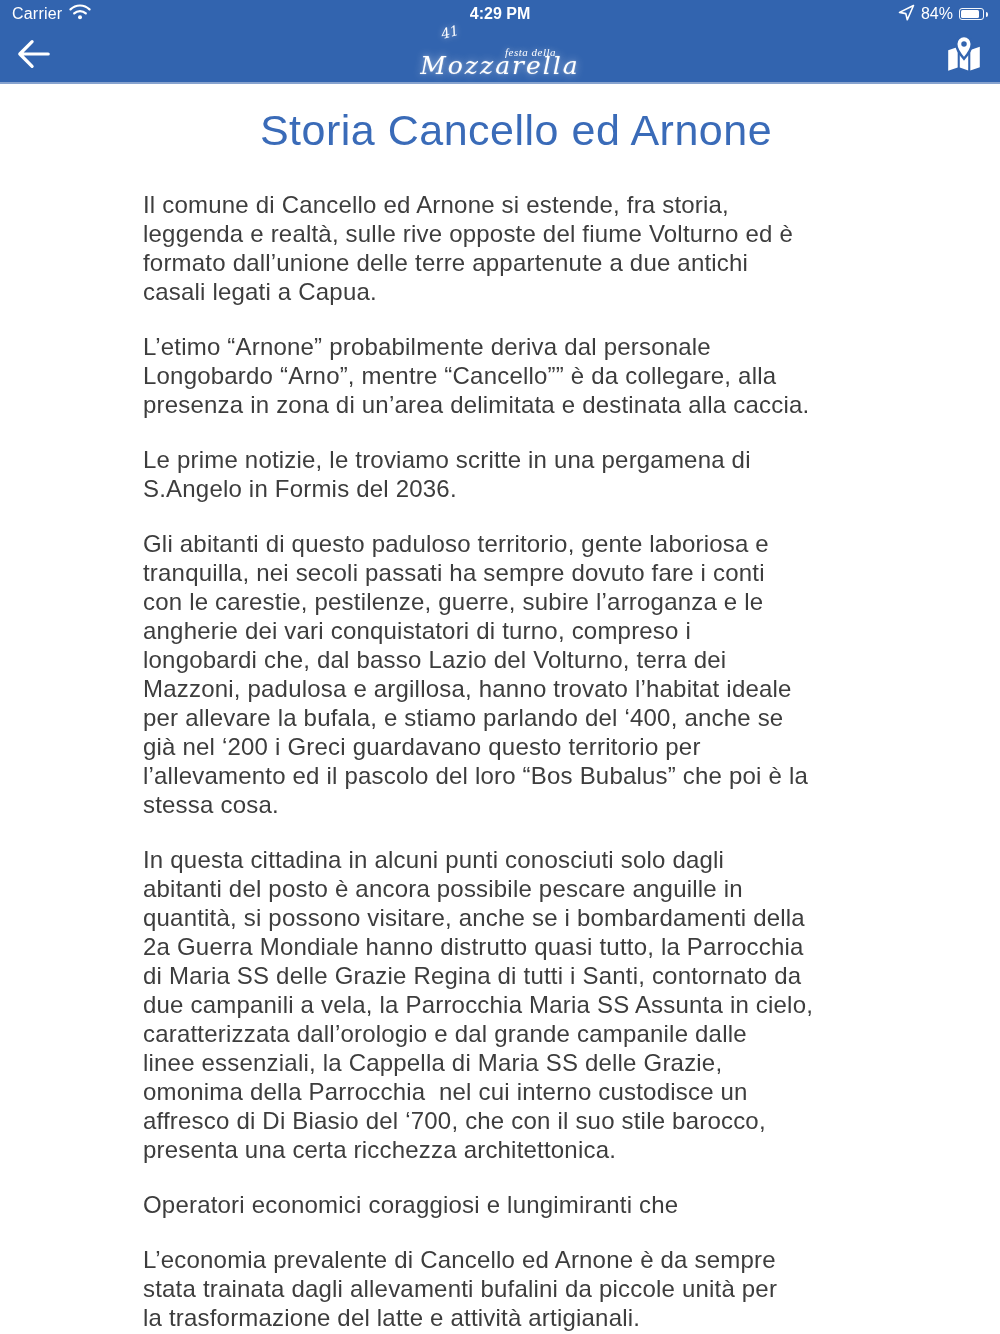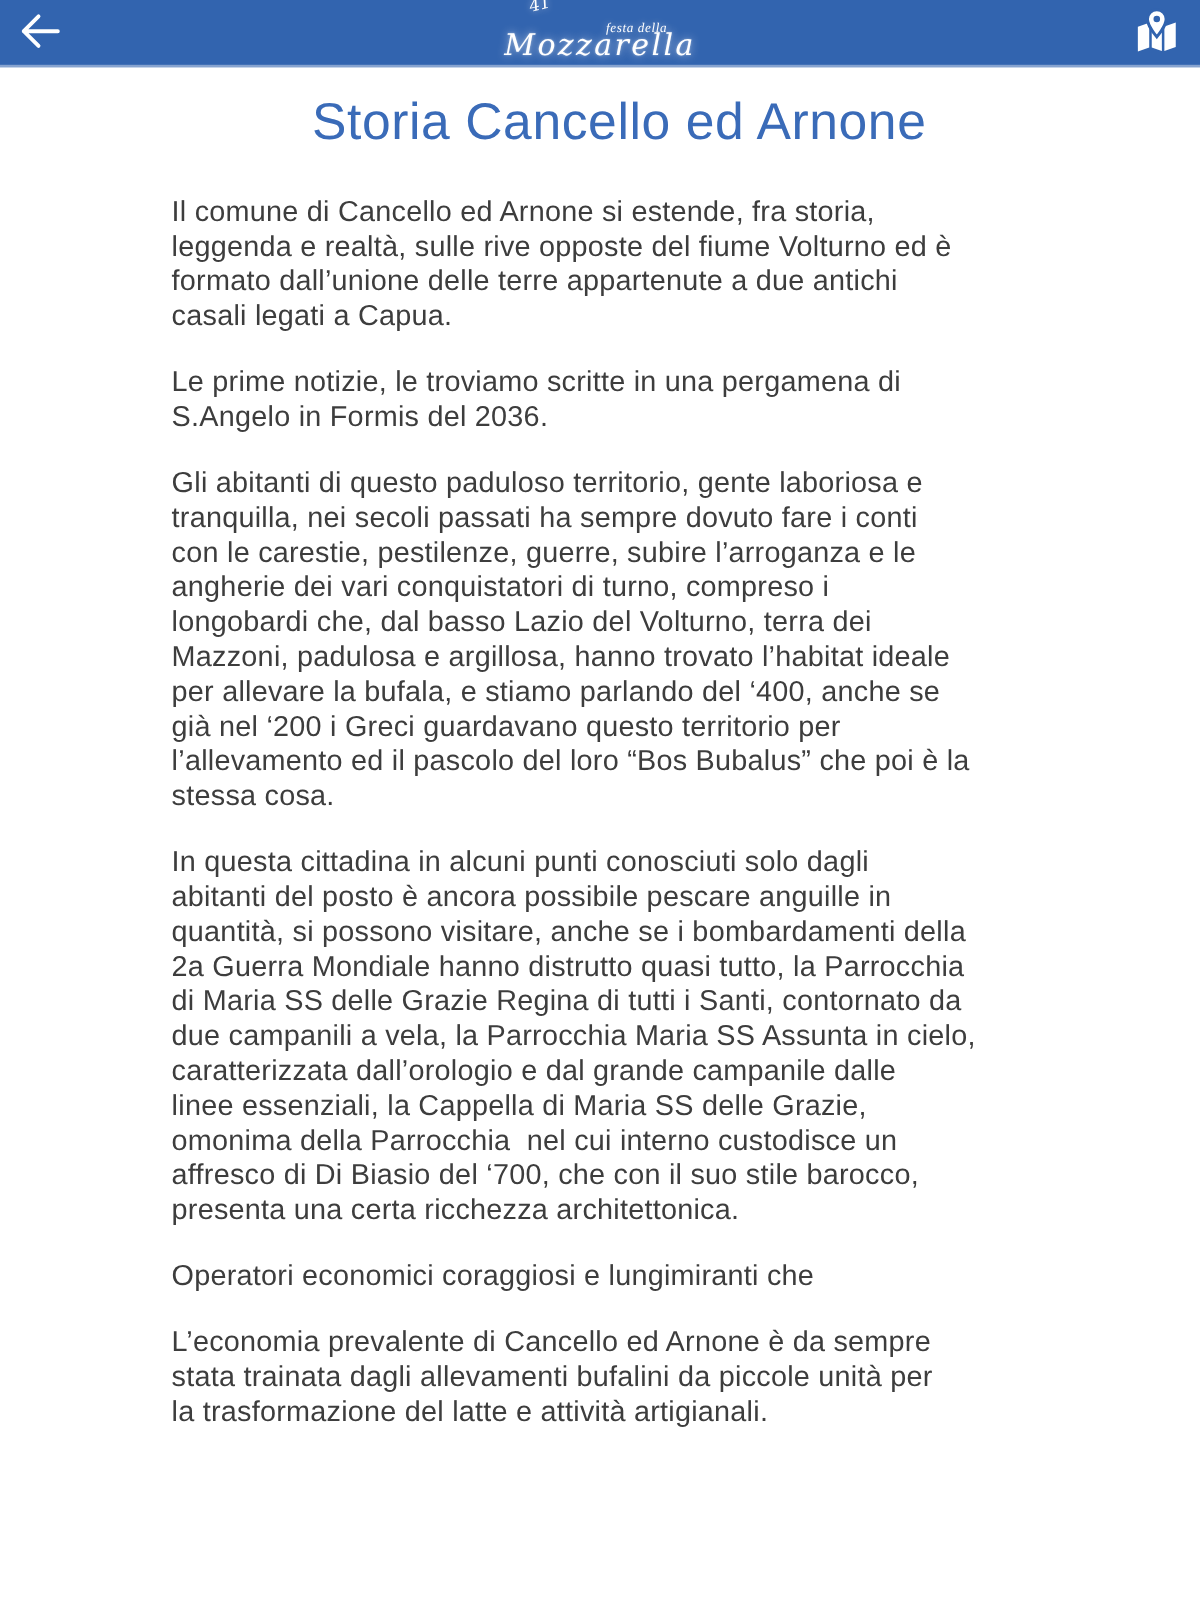--- a/index.html
+++ b/index.html
@@ -117,20 +117,45 @@
     margin:0 0 26px 0;
     white-space:pre-wrap;
     width:740px;
   }
 </style>
 </head>
 <body>
 
 <div class="screen">
 
+  <div class="statusbar">
+    <div class="sb-left">
+      <span class="sb-carrier">Carrier</span>
+      <span>
+        <svg width="22" height="16" viewBox="0 0 22 16">
+          <path d="M1.5 5.4 A 13.5 13.5 0 0 1 20.5 5.4" stroke="#fff" stroke-width="2.2" fill="none" stroke-linecap="round"></path>
+          <path d="M5.2 9.4 A 8.3 8.3 0 0 1 16.8 9.4" stroke="#fff" stroke-width="2.2" fill="none" stroke-linecap="round"></path>
+          <circle cx="11" cy="13.3" r="2" fill="#fff"></circle>
+        </svg>
+      </span>
+    </div>
+    <span class="sb-time">4:29 PM</span>
+    <div class="sb-right">
+      <span>
+        <svg width="17" height="17" viewBox="0 0 17 17">
+          <path d="M15.5 1.5 L1.5 8.4 L7.8 9.6 L9.3 15.8 Z" fill="none" stroke="#fff" stroke-width="1.6" stroke-linejoin="round"></path>
+        </svg>
+      </span>
+      <span>84%</span>
+      <span class="battery">
+          <span class="battery-level"></span>
+        </span>
+        <span class="battery-cap"></span>
+    </div>
+  </div>
 
   <div class="navbar">
     <button class="back-btn">
       <span>
         <svg width="36" height="30" viewBox="0 0 38 30">
           <path d="M17 2 L4 15 L17 28 M4 15 H34" stroke="#fff" stroke-width="3.4" fill="none" stroke-linecap="round" stroke-linejoin="round"></path>
         </svg>
       </span>
     </button>
 
@@ -153,20 +178,23 @@
     </button>
   </div>
 
   <div class="content">
     <h1 class="page-title">Storia Cancello ed Arnone</h1>
     <div class="article">
       <p>Il comune di Cancello ed Arnone si estende, fra storia,
 leggenda e realtà, sulle rive opposte del fiume Volturno ed è
 formato dall’unione delle terre appartenute a due antichi
 casali legati a Capua.</p>
+      <p>L’etimo “Arnone” probabilmente deriva dal personale
+Longobardo “Arno”, mentre “Cancello”” è da collegare, alla
+presenza in zona di un’area delimitata e destinata alla caccia.</p>
       <p>Le prime notizie, le troviamo scritte in una pergamena di
 S.Angelo in Formis del 2036.</p>
       <p>Gli abitanti di questo paduloso territorio, gente laboriosa e
 tranquilla, nei secoli passati ha sempre dovuto fare i conti
 con le carestie, pestilenze, guerre, subire l’arroganza e le
 angherie dei vari conquistatori di turno, compreso i
 longobardi che, dal basso Lazio del Volturno, terra dei
 Mazzoni, padulosa e argillosa, hanno trovato l’habitat ideale
 per allevare la bufala, e stiamo parlando del ‘400, anche se
 già nel ‘200 i Greci guardavano questo territorio per

